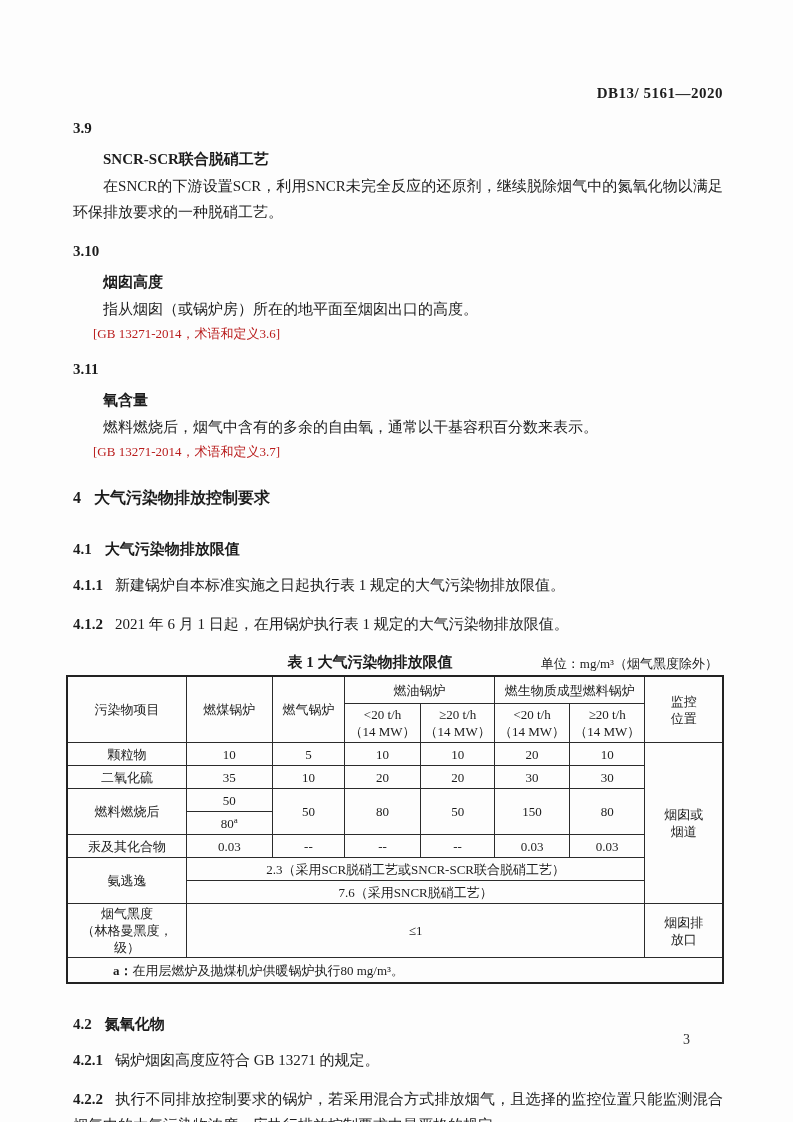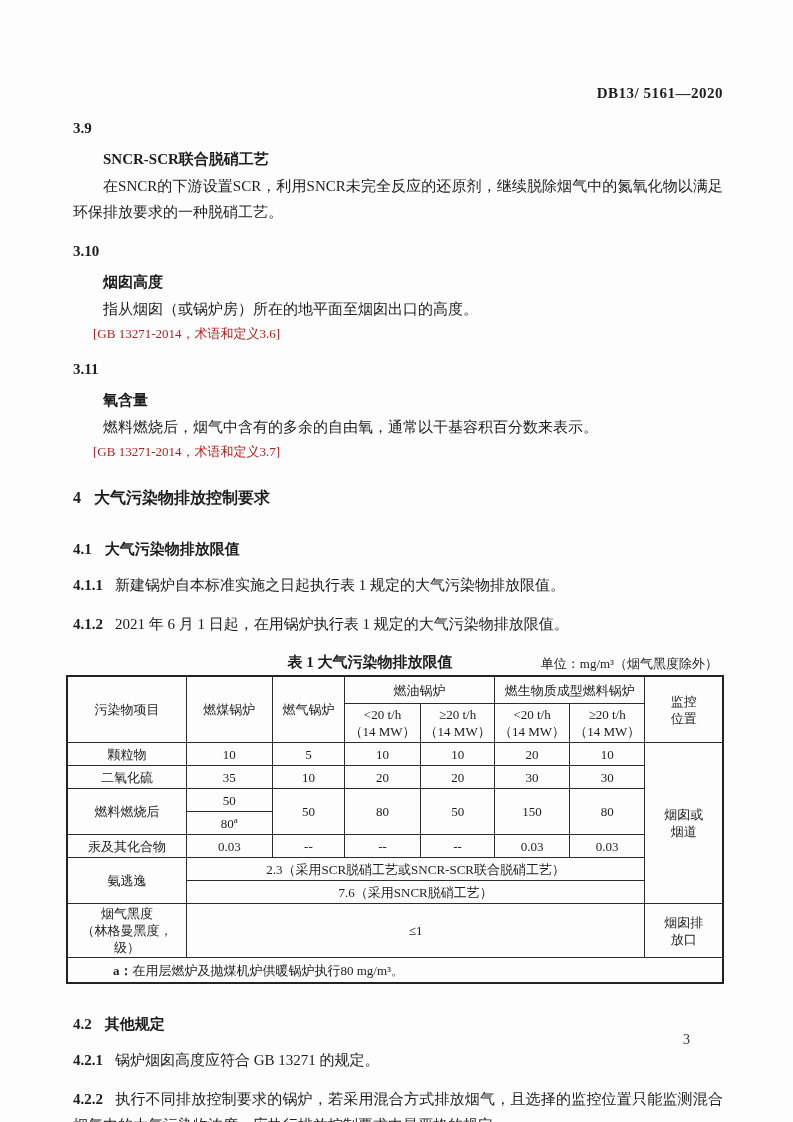--- a/index.html
+++ b/index.html
@@ -199,21 +199,21 @@
             <div class="cellwrap w3">烟囱排放口</div>
           </td>
       </tr>
 
       <tr class="footr">
         <td colspan="8"><b>a：</b><span>在用层燃炉及抛煤机炉供暖锅炉执行80 mg/m³。</span></td>
       </tr>
     </tbody>
   </table>
 
-  <h3 class="h-sub"><span class="hnum">4.2</span><span>其他规定</span></h3>
+  <h3 class="h-sub"><span class="hnum">4.2</span><span>氮氧化物</span></h3>
 
   <p class="clause"><span class="cnum2">4.2.1</span><span>锅炉烟囱高度应符合 GB 13271 的规定。</span></p>
 
   <p class="clause"><span class="cnum2">4.2.2</span><span>执行不同排放控制要求的锅炉，若采用混合方式排放烟气，且选择的监控位置只能监测混合烟气中的大气污染物浓度，应执行排放控制要求中最严格的规定。</span></p>
 
   <div class="page-number">3</div>
 
 </div>
 
 </body></html>

